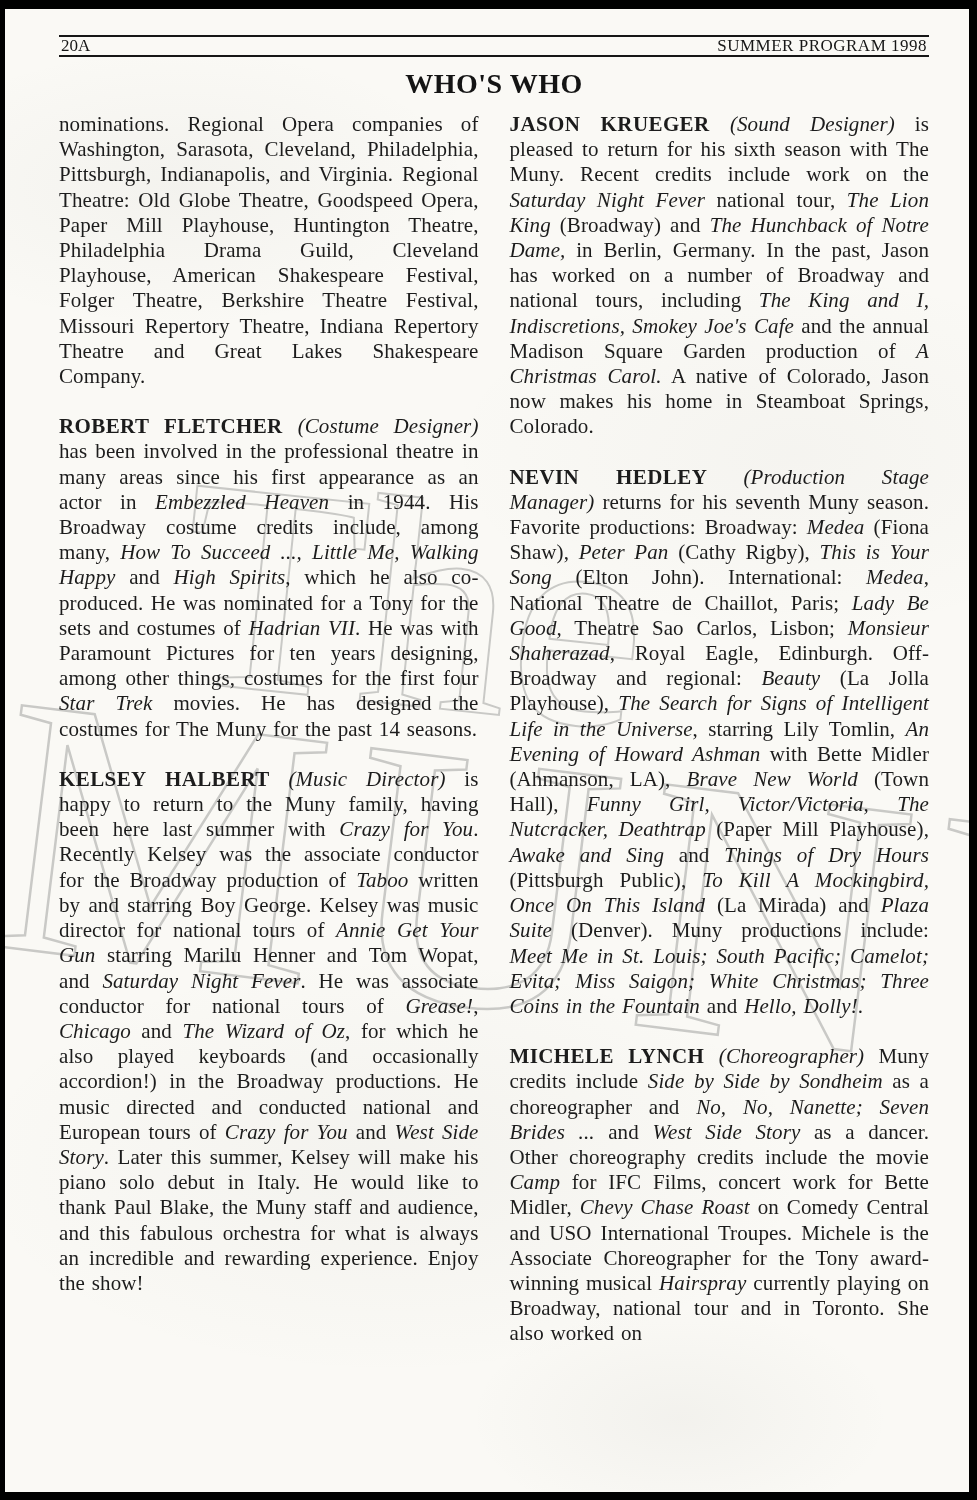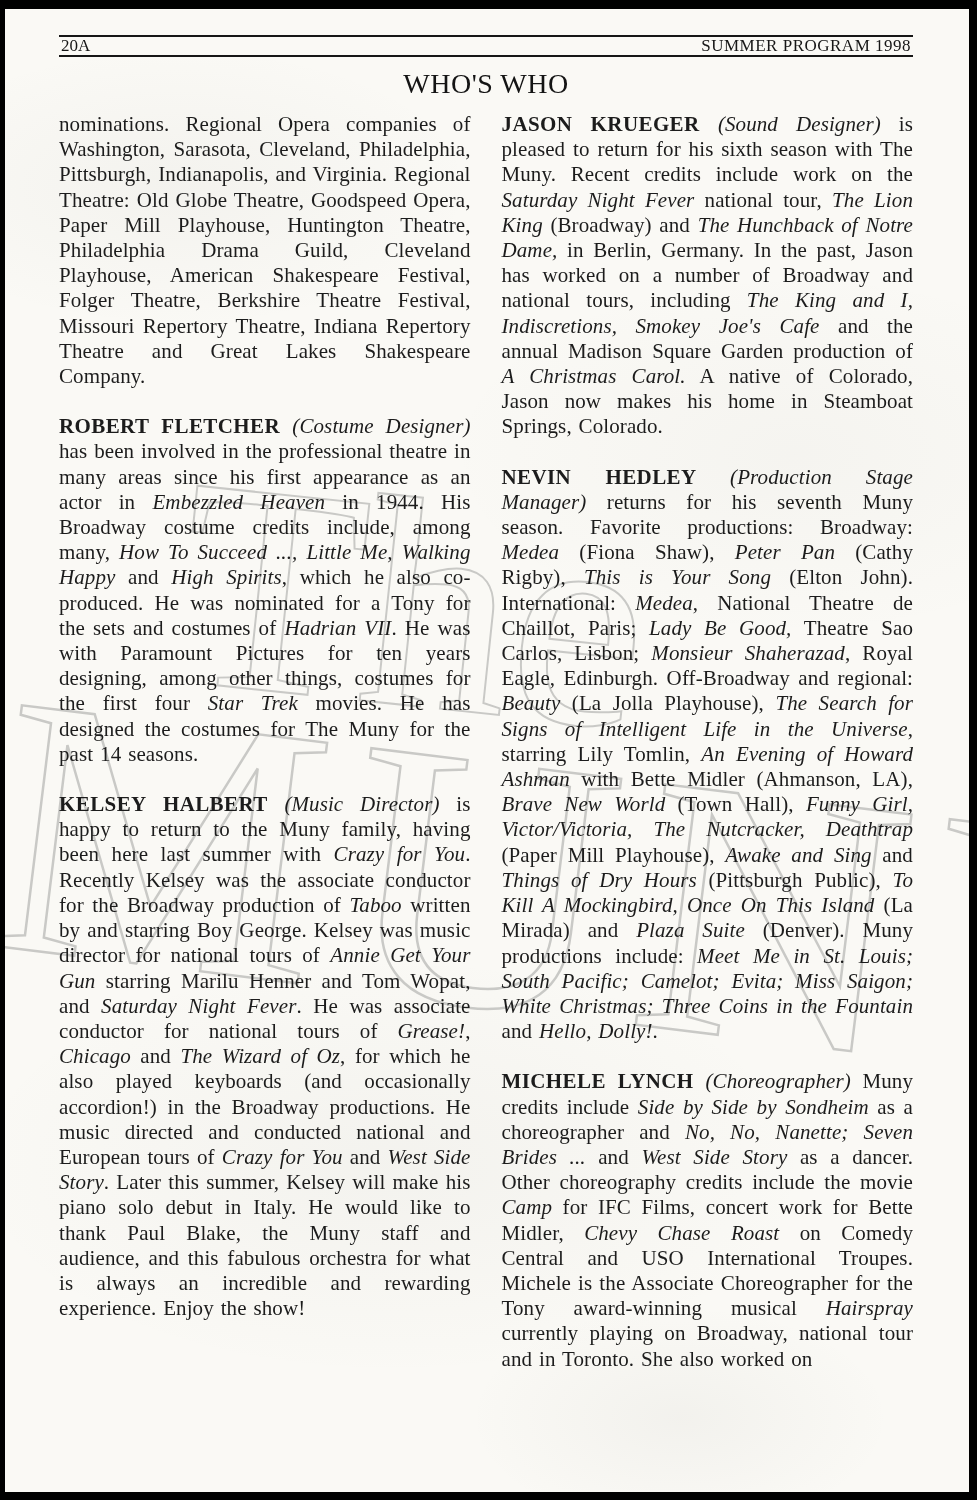--- a/index.html
+++ b/index.html
@@ -16,21 +16,21 @@
     background-color:#faf9f5;
     background-image:
       radial-gradient(ellipse 420px 200px at 18% 12%, rgba(120,120,110,0.05), transparent 70%),
       radial-gradient(ellipse 500px 260px at 82% 30%, rgba(120,120,110,0.04), transparent 70%),
       radial-gradient(ellipse 600px 300px at 40% 78%, rgba(120,120,110,0.05), transparent 70%),
       radial-gradient(ellipse 300px 160px at 70% 95%, rgba(120,120,110,0.06), transparent 70%);
     overflow:hidden;
   }
   .content{
     position:relative;
-    padding:0 56px 0 54px;
+    padding:0 40px 0 54px;
     z-index:1;
   }
   
   .watermark{
     position:absolute;inset:0;
     z-index:0;
     pointer-events:none;
   }
   .wm{
     position:absolute;
@@ -69,21 +69,21 @@
     color:#161616;
     padding:0 2px;
     line-height:16px;
     margin:1px 0 1px;
   }
   .header-row .prog{
     letter-spacing:0.5px;
   }
   h1.page-title{
     font-size:28px;
-    font-weight:normal;
+    font-weight:bold;
     text-align:center;
     color:#141414;
     margin:11px 0 12px;
     letter-spacing:0.5px;
   }
   
   .columns{
     display:flex;
     gap:31px;
     font-family:Liberation Serif, serif;

